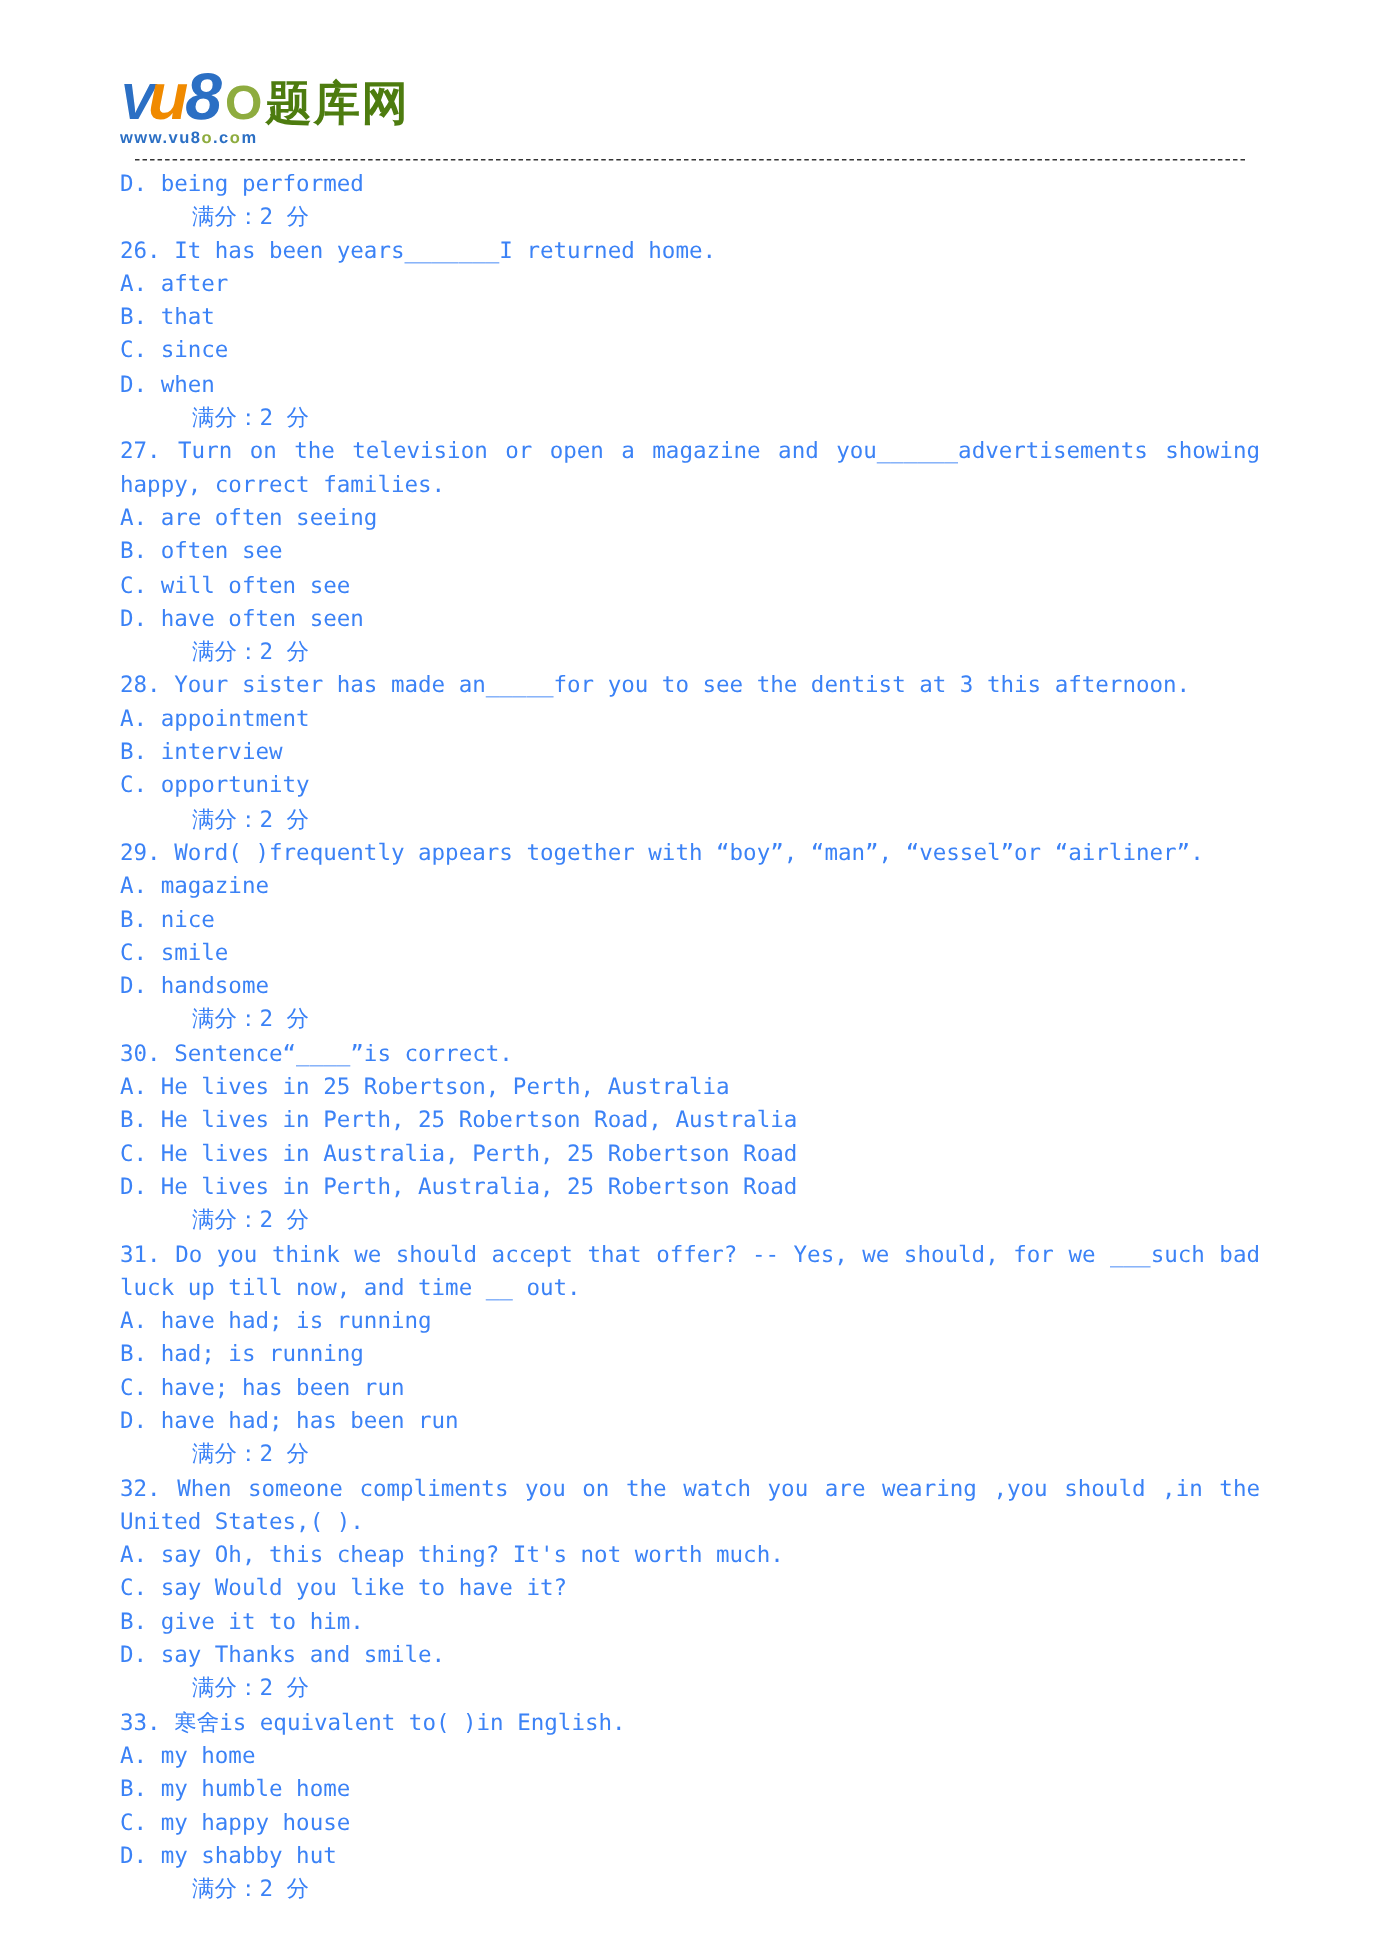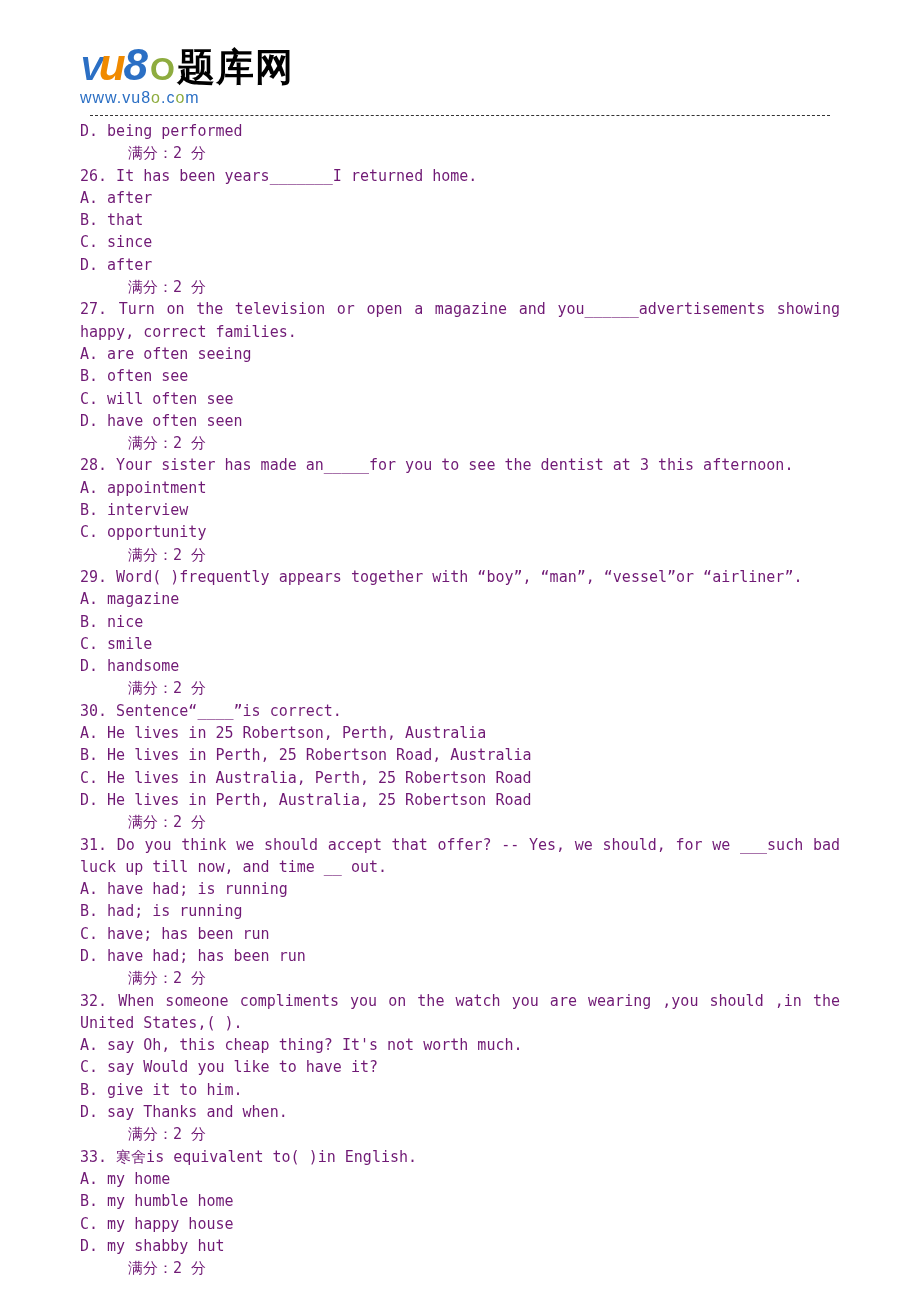--- a/index.html
+++ b/index.html
@@ -45,45 +45,45 @@
     }
     .logo-o {
       font-family: Arial, sans-serif;
       font-size: 32px;
       font-weight: bold;
       color: #8eac3f;
       margin-left: 2px;
     }
     .logo-cn {
       font-family: "SimHei", sans-serif;
-      font-size: 38px;
+      font-size: 31px;
       font-weight: bold;
-      color: #000000;
+      color: #4d7c0f;
       letter-spacing: 1px;
       margin-left: 2px;
     }
     .logo-url {
       font-family: Arial, sans-serif;
-      font-size: 16px;
+      font-size: 11px;
       color: #2b6fc4;
       letter-spacing: 1px;
-      font-weight: normal;
+      font-weight: bold;
       margin-top: -4px;
     }
     .logo-url .oo {
       color: #8eac3f;
     }
     .divider {
       border-top: 1.5px dashed #333;
       margin: 6px 10px 4px 10px;
     }
     .content {
       font-size: 15px;
       line-height: 22.3px;
-      color: #701a75;
+      color: #3b82f6;
       text-align: justify;
     }
     .indent {
       padding-left: 48px;
     }
     .q {
       margin: 0;
     }
     .opt {
       margin: 0;
@@ -111,21 +111,21 @@
 
   <div class="content">
 
     <div class="opt">D. being performed</div>
     <div class="opt indent">满分：2  分</div>
 
     <div class="q"><span>26.</span><span> It has been years_______I returned home.</span></div>
     <div class="opt">A. after</div>
     <div class="opt">B. that</div>
     <div class="opt">C. since</div>
-    <div class="opt">D. after</div>
+    <div class="opt">D. when</div>
     <div class="opt indent">满分：2  分</div>
 
     <div class="q"><span>27.</span><span>  Turn on the television or open a magazine and you______advertisements showing happy, correct families.</span></div>
     <div class="opt">A. are often seeing</div>
     <div class="opt">B. often see</div>
     <div class="opt">C. will often see</div>
     <div class="opt">D. have often seen</div>
     <div class="opt indent">满分：2  分</div>
 
     <div class="q"><span>28.</span><span> Your sister has made an_____for you to see the dentist at 3 this afternoon.</span></div>
@@ -152,21 +152,21 @@
     <div class="opt">A.  have had; is running</div>
     <div class="opt">B.  had; is running</div>
     <div class="opt">C. have; has been run</div>
     <div class="opt">D. have had; has been run</div>
     <div class="opt indent">满分：2  分</div>
 
     <div class="q"><span>32.</span><span>  When someone compliments you on the watch you are wearing ,you should ,in the United States,( ).</span></div>
     <div class="opt">A. say Oh, this cheap thing? It's not worth much.</div>
     <div class="opt">C. say Would you like to have it?</div>
     <div class="opt">B. give it to him.</div>
-    <div class="opt">D. say Thanks and when.</div>
+    <div class="opt">D. say Thanks and smile.</div>
     <div class="opt indent">满分：2  分</div>
 
     <div class="q"><span>33.</span><span> 寒舍is equivalent to( )in English.</span></div>
     <div class="opt">A. my home</div>
     <div class="opt">B. my humble home</div>
     <div class="opt">C. my happy house</div>
     <div class="opt">D. my shabby hut</div>
     <div class="opt indent">满分：2  分</div>
 
   </div>

